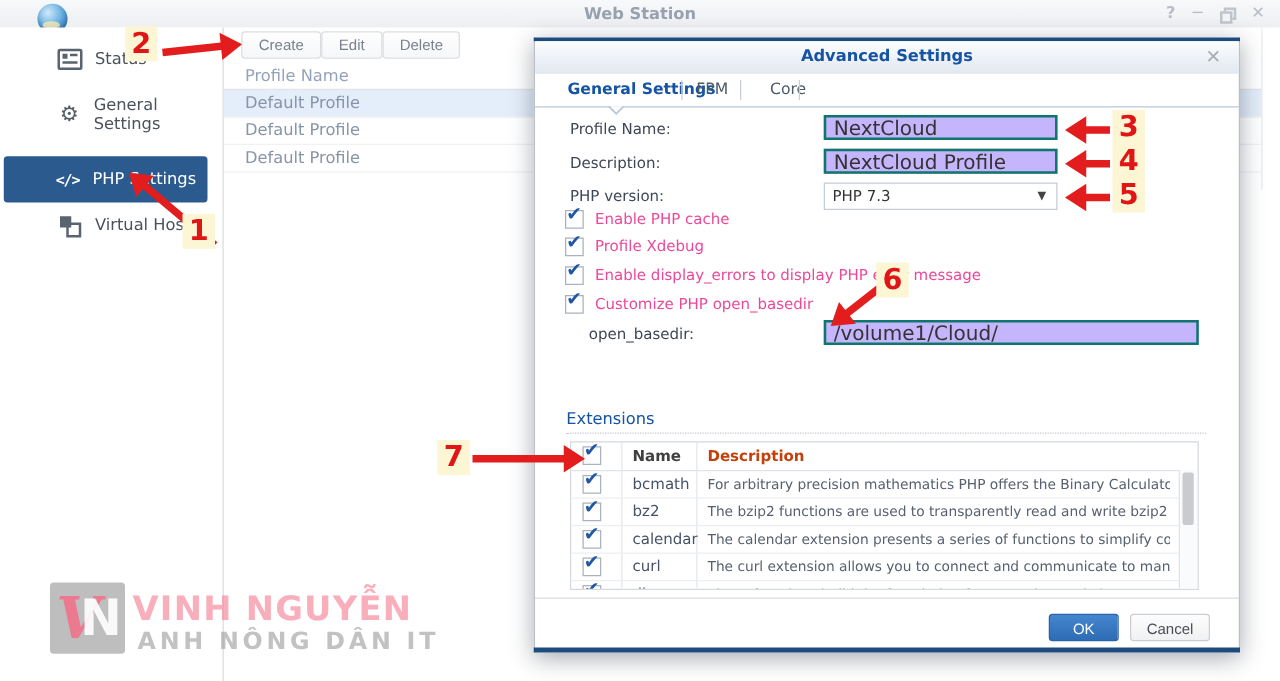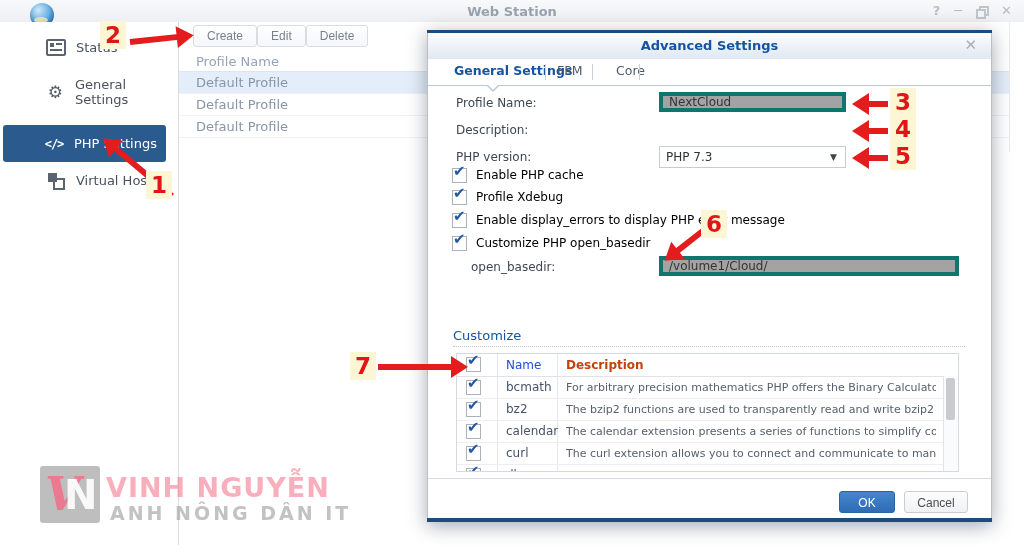--- a/index.html
+++ b/index.html
@@ -73,40 +73,40 @@
   .tab.active{font-weight:bold;color:#1553a3;}
   .tabsep{position:absolute;top:5px;width:1px;height:16px;background:#c8cfd9;}
   .tab-notch-o{position:absolute;top:26px;width:0;height:0;
                border-left:7px solid transparent;border-right:7px solid transparent;
                border-bottom:7px solid #b9c7d8;transform:rotate(180deg);}
   .tab-notch-i{position:absolute;top:26px;width:0;height:0;margin-left:1.5px;
                border-left:5.5px solid transparent;border-right:5.5px solid transparent;
                border-bottom:5.5px solid #fff;transform:rotate(180deg);}
 
   .fld-label{position:absolute;font-size:12px;color:#3d4654;}
-  .txt-input{position:absolute;height:20px;border:4px solid #0f766e;background:#a3a3a3;
-             font-family:"DejaVu Sans",sans-serif;font-size:12px;color:#333;padding:0 6px;box-sizing:border-box;}
+  .txt-input{position:absolute;height:20px;border:2px solid #0f766e;background:#c4b5fd;
+             font-family:"DejaVu Sans",sans-serif;font-size:16px;color:#333;padding:0 6px;box-sizing:border-box;}
   .sel-box{position:absolute;height:22px;border:1px solid #c6ccd4;background:#fff;
            font-size:12px;color:#333;line-height:20px;padding:0 6px;box-sizing:border-box;cursor:pointer;}
   .sel-caret{position:absolute;right:8px;top:0;font-size:9px;color:#444;line-height:20px;}
 
   .cb-row{position:absolute;display:flex;align-items:flex-start;cursor:pointer;}
   .cb{position:relative;width:13px;height:13px;border:1px solid #a9b2bd;background:#fff;flex:none;}
   .cb .tick{position:absolute;left:0px;top:-7px;color:#2157a4;font-size:15px;font-weight:bold;}
-  .cb-label{margin-left:9px;font-size:12px;color:#000000;line-height:14px;}
+  .cb-label{margin-left:9px;font-size:12px;color:#ec4899;line-height:14px;}
 
   .note{position:absolute;left:470px;top:283px;width:496px;font-size:12px;color:#4a4a4a;line-height:18px;}
   .note-label{color:#3a8f8f;}
 
   .ext-title{position:absolute;left:452px;top:328px;font-size:13px;color:#1553a3;}
   .ext-dots{position:absolute;left:452px;top:346px;width:512px;border-top:1px dotted #c3c9d1;}
   .ext-table{position:absolute;left:455px;top:353px;width:503px;height:119px;
              border:1px solid #d4d9df;box-sizing:border-box;overflow:hidden;background:#fff;}
   .ext-head{position:relative;height:22px;border-bottom:1px solid #dfe3e8;}
-  .ext-col-name{position:absolute;left:41px;top:0;font-size:12px;font-weight:400;color:#1d4ed8;line-height:22px;padding-left:8px;}
+  .ext-col-name{position:absolute;left:41px;top:0;font-size:12px;font-weight:700;color:#404040;line-height:22px;padding-left:8px;}
   .ext-col-desc{position:absolute;left:101px;top:0;font-size:12px;font-weight:600;color:#c2410c;line-height:22px;padding-left:8px;}
   .ext-vline{position:absolute;top:0;bottom:0;width:1px;background:#e4e7ec;}
   .ext-row{position:relative;height:21px;border-bottom:1px solid #eceef2;}
   .ext-cb{position:absolute;left:9px;top:3px;}
   .ext-name{position:absolute;left:49px;top:0;font-size:12px;color:#47526a;line-height:21px;}
   .ext-desc{position:absolute;left:109px;top:0;right:22px;font-size:11px;color:#56606e;line-height:21px;
             white-space:nowrap;overflow:hidden;}
   .ext-scroll{position:absolute;right:0;top:22px;bottom:0;width:14px;border-left:1px solid #e0e3e8;background:#fafbfc;}
   .ext-thumb{position:absolute;left:2px;top:2px;width:9px;height:42px;background:#c9cbce;border-radius:2px;cursor:pointer;}
 
@@ -217,20 +217,21 @@
       <span class="tabsep" style="left:164px;"></span>
       <span class="tab" style="left:176px;margin-left:12px;">Core</span>
       <span class="tabsep" style="left:211px;"></span>
       <span class="tab-notch-o" style="left:58px;"></span>
       <span class="tab-notch-i" style="left:58px;"></span>
     </div>
 
     <span class="fld-label" style="left:28px;top:66px;">Profile Name:</span>
     <input class="txt-input" style="left: 231px; top: 62px; width: 187px;" value="NextCloud">
     <span class="fld-label" style="left:28px;top:93px;">Description:</span>
+    <input class="txt-input" style="left: 231px; top: 89px; width: 187px;" value="NextCloud Profile">
     <span class="fld-label" style="left:28px;top:120px;">PHP version:</span>
     <div class="sel-box" style="left:231px;top:116px;width:187px;">
       <span>PHP 7.3</span>
       <span class="sel-caret">▼</span>
     </div>
 
     <div class="cb-row" style="left:24px;top:138px;">
       <span class="cb">
           <span class="tick">✔</span>
         </span>
@@ -252,21 +253,21 @@
       <span class="cb">
           <span class="tick">✔</span>
         </span>
       <span class="cb-label">Customize PHP open_basedir</span>
     </div>
 
     <span class="fld-label" style="left:43px;top:230px;">open_basedir:</span>
     <input class="txt-input" style="left: 231px; top: 226px; width: 300px;" value="/volume1/Cloud/">
 
 
-    <div class="ext-title" style="left:25px;top:298px;">Customize</div>
+    <div class="ext-title" style="left:25px;top:298px;">Extensions</div>
     <div class="ext-dots" style="left:25px;top:316px;width:512px;"></div>
 
     <div class="ext-table" style="left:28px;top:323px;">
       <div class="ext-head">
         <span class="cb ext-cb">
             <span class="tick">✔</span>
           </span>
         <span class="ext-col-name">Name</span>
         <span class="ext-col-desc">Description</span>
       </div>

